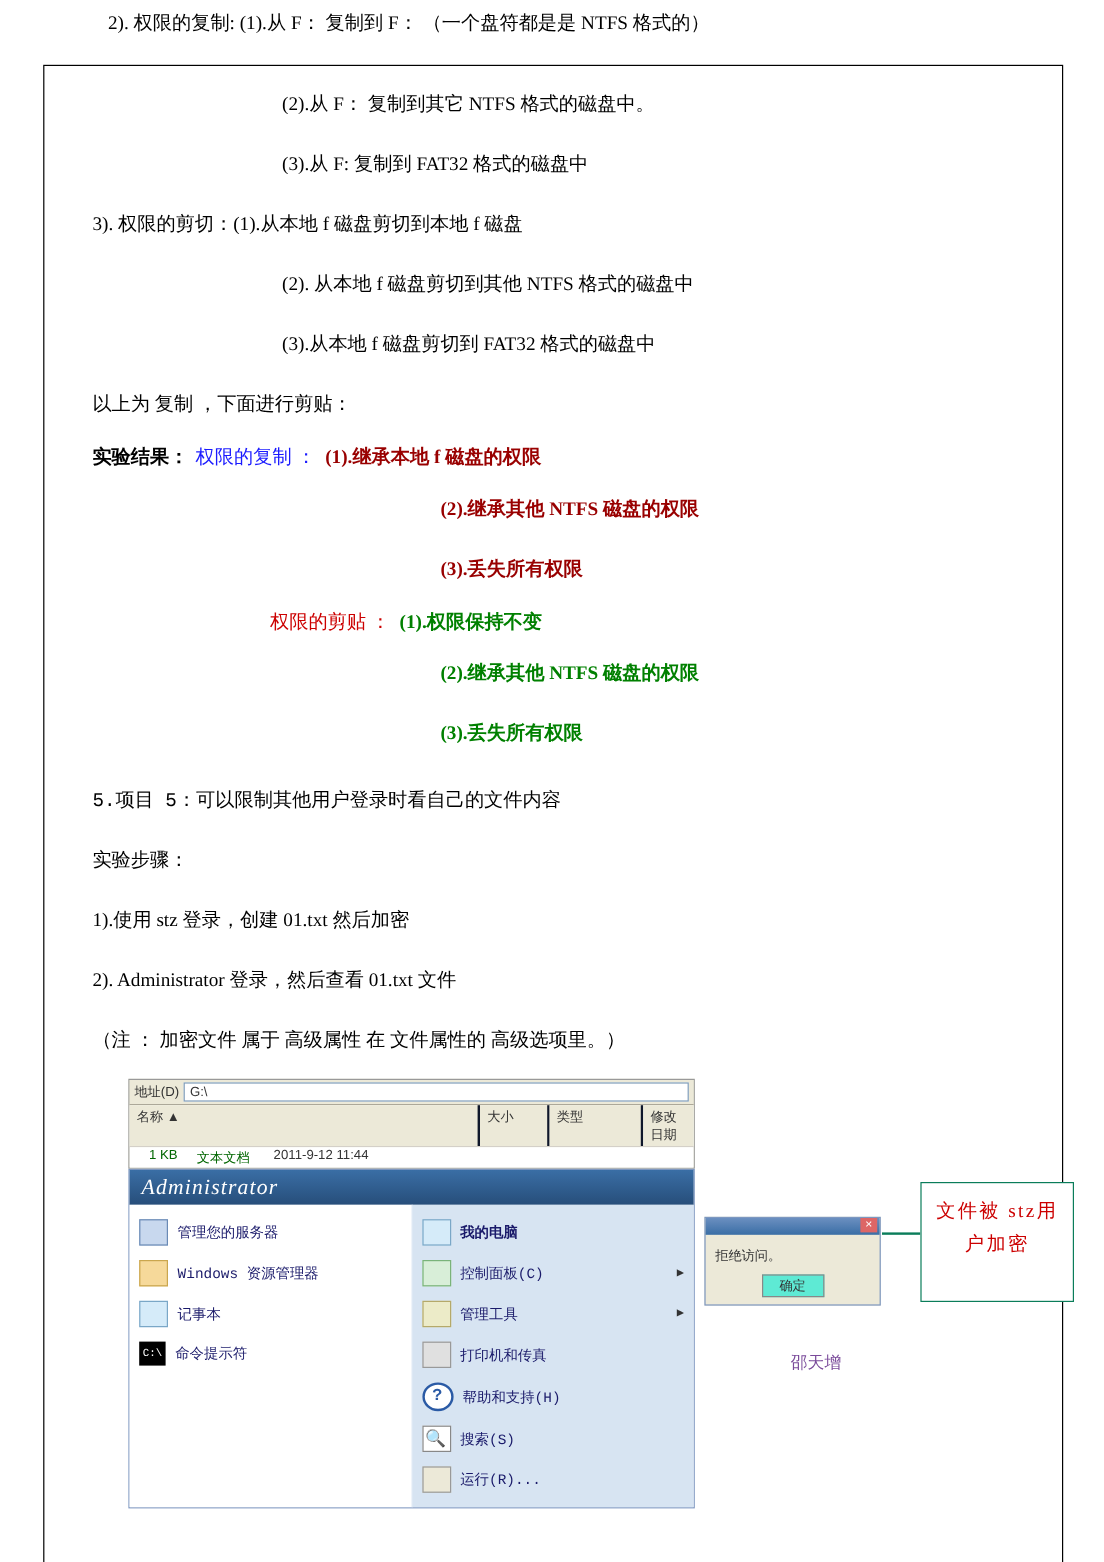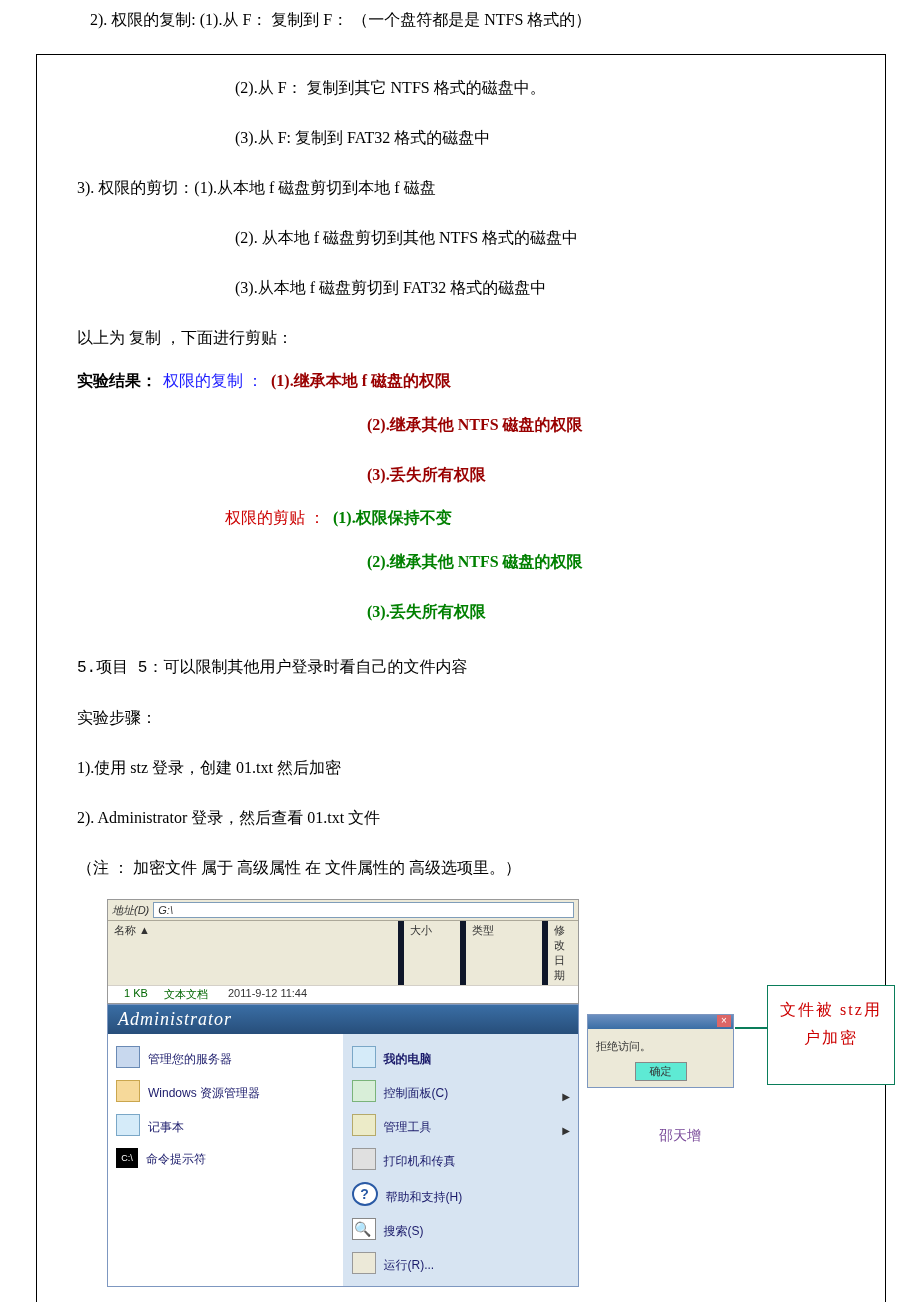--- a/index.html
+++ b/index.html
@@ -50,43 +50,42 @@
     width: 780px;
     position: relative;
   }
   .explorer {
     width: 470px;
     background: #ece9d8;
     border: 1px solid #999;
   }
   .addrbar {
     display: flex;
-    align-items: center;
+    align-items: flex-start;
     background: #ece9d8;
     border-bottom: 1px solid #aca899;
     padding: 2px 4px;
     font-size: 11px;
-    font-style: italic;
   }
   .addrbar .lbl { margin-right: 4px; }
   .addrbar .path {
     background: #fff;
     border: 1px solid #7f9db9;
     padding: 1px 4px;
     flex: 1;
     font-size: 11px;
   }
   .columns {
     background: #fff;
     display: flex;
     font-size: 11px;
     border-bottom: 1px solid #d4d0c8;
   }
   .columns div {
-    border-right: 6px solid #0f172a;
+    border-right: 2px solid #0f172a;
     padding: 2px 6px;
     background: #ece9d8;
   }
   .filerow {
     background: #fff;
     display: flex;
     font-size: 11px;
     padding: 1px 6px;
     color: #006600;
   }
@@ -122,24 +121,25 @@
     padding: 6px 4px;
     border-right: 1px solid #d7e4f2;
   }
   .right-col {
     width: 230px;
     background: #d7e4f2;
     padding: 6px 4px;
   }
   .menu-item {
     display: flex;
-    align-items: flex-end;
+    align-items: center;
     padding: 6px 4px;
     font-size: 12px;
     color: #1a1a6a;
+    font-family: Liberation Mono, monospace;
   }
   .menu-item .mi-icon {
     width: 22px;
     height: 20px;
     margin-right: 8px;
     display: inline-flex;
     align-items: center;
     justify-content: center;
     font-size: 14px;
   }

